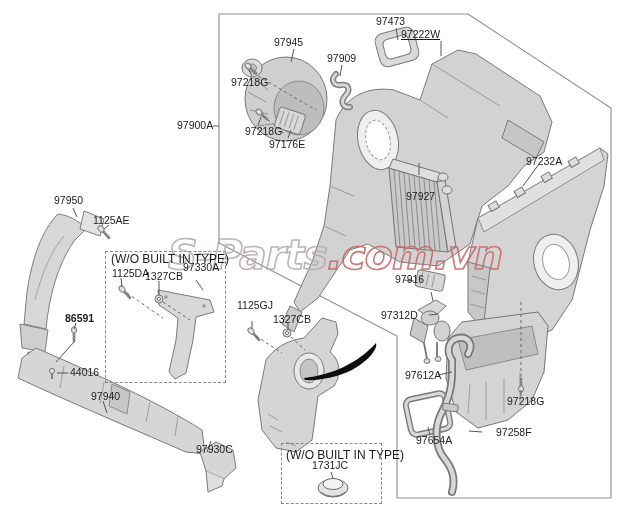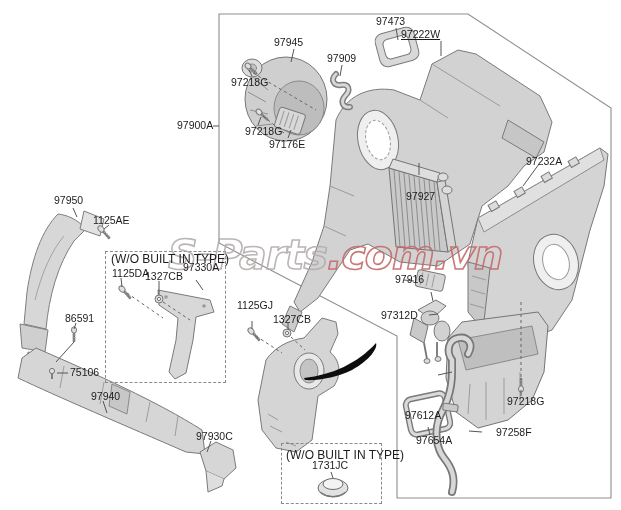--- a/index.html
+++ b/index.html
@@ -257,30 +257,30 @@
 <div class="lbl" style="left:274px;top:37px;">97945</div>
 <div class="lbl" style="left:327px;top:53px;text-align:center;">97909</div>
 <div class="lbl" style="left:231px;top:77px;">97218G</div>
 <div class="lbl" style="left:177px;top:120px;">97900A</div>
 <div class="lbl" style="left:245px;top:126px;">97218G</div>
 <div class="lbl" style="left:269px;top:139px;">97176E</div>
 <div class="lbl" style="left:406px;top:154px;margin-top:37px;">97927</div>
 <div class="lbl" style="left:526px;top:156px;">97232A</div>
 <div class="lbl" style="left:395px;top:274px;">97916</div>
 <div class="lbl" style="left:381px;top:310px;">97312D</div>
-<div class="lbl" style="left:405px;top:370px;margin-top:40px;">97612A</div>
+<div class="lbl" style="left:405px;top:370px;">97612A</div>
 <div class="lbl" style="left:507px;top:396px;">97218G</div>
 <div class="lbl" style="left:484px;top:427px;margin-left:12px;">97258F</div>
 <div class="lbl" style="left:416px;top:435px;">97654A</div>
 <div class="lbl" style="left:54px;top:195px;text-align:center;">97950</div>
 <div class="lbl" style="left:93px;top:215px;">1125AE</div>
-<div class="lbl" style="left:65px;top:313px;">86591</div>
-<div class="lbl" style="left:70px;top:367px;">75106</div>
+<div class="lbl" style="left:65px;top:313px;font-weight:bold;">86591</div>
+<div class="lbl" style="left:70px;top:367px;">44016</div>
 <div class="lbl" style="left:91px;top:391px;">97940</div>
-<div class="lbl" style="left:196px;top:431px;">97930C</div>
+<div class="lbl" style="left:196px;top:444px;">97930C</div>
 <div class="lbl" style="left:112px;top:268px;">1125DA</div>
 <div class="lbl" style="left:145px;top:271px;">1327CB</div>
 <div class="lbl" style="left:183px;top:262px;">97330A</div>
 <div class="lbl" style="left:237px;top:300px;">1125GJ</div>
 <div class="lbl" style="left:273px;top:314px;">1327CB</div>
 <div class="lbl" style="left:312px;top:460px;">1731JC</div>
 
 <div class="note" style="left:111px;top:252px;">(W/O BUILT IN TYPE)</div>
 <div class="note" style="left:286px;top:448px;">(W/O BUILT IN TYPE)</div>
 

